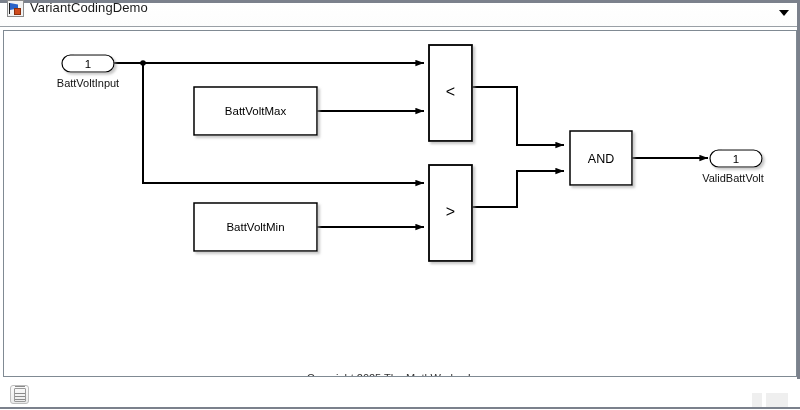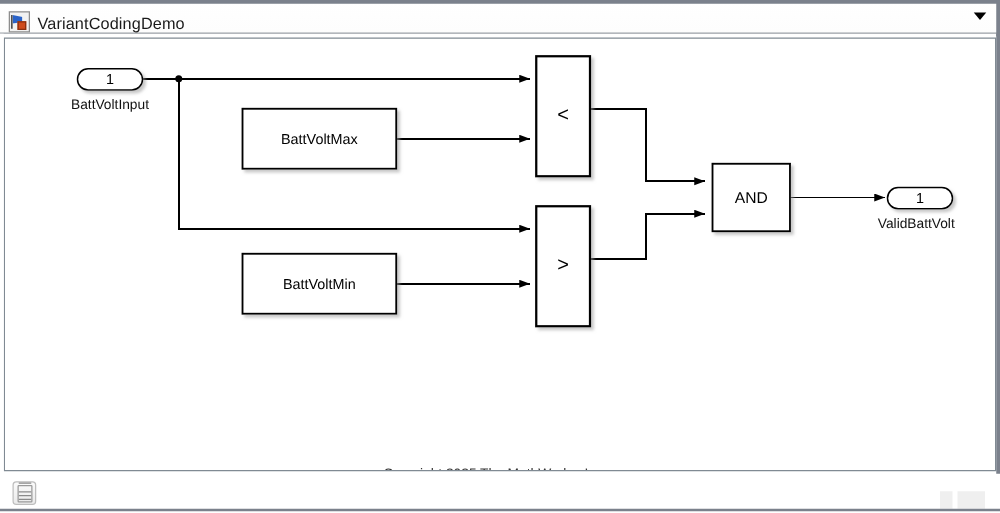--- a/index.html
+++ b/index.html
@@ -24,21 +24,21 @@
   
   #titlebar {
     position: absolute;
     left: 0; top: 0;
     width: 800px;
     height: 27px;
     background: linear-gradient(#ffffff, #fdfdfd);
     border-bottom: 1px solid #9aa0a6;
     box-sizing: border-box;
     display: flex;
-    align-items: flex-end;
+    align-items: flex-start;
   }
   #titlebar-accent {
     position: absolute;
     left: 0; top: 0;
     width: 800px;
     height: 3px;
     background: #7b818c;
   }
   #app-icon {
     position: relative;

